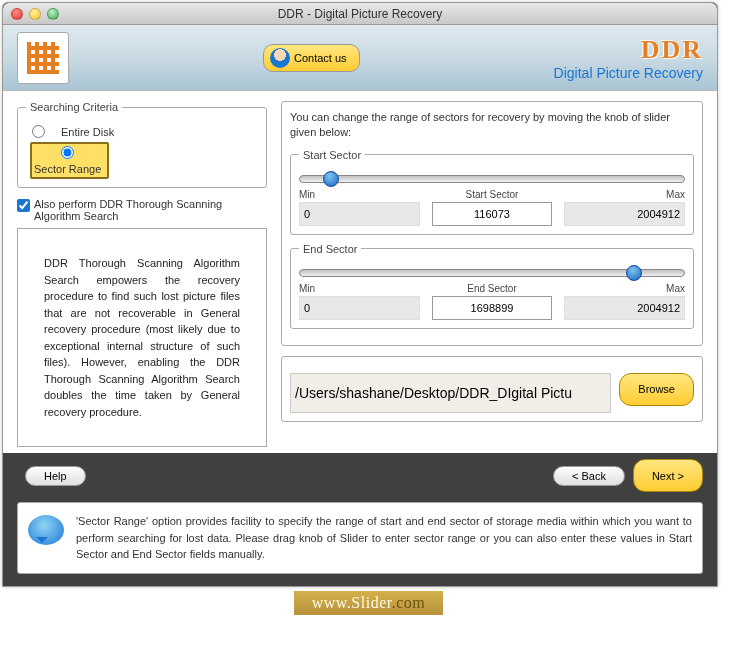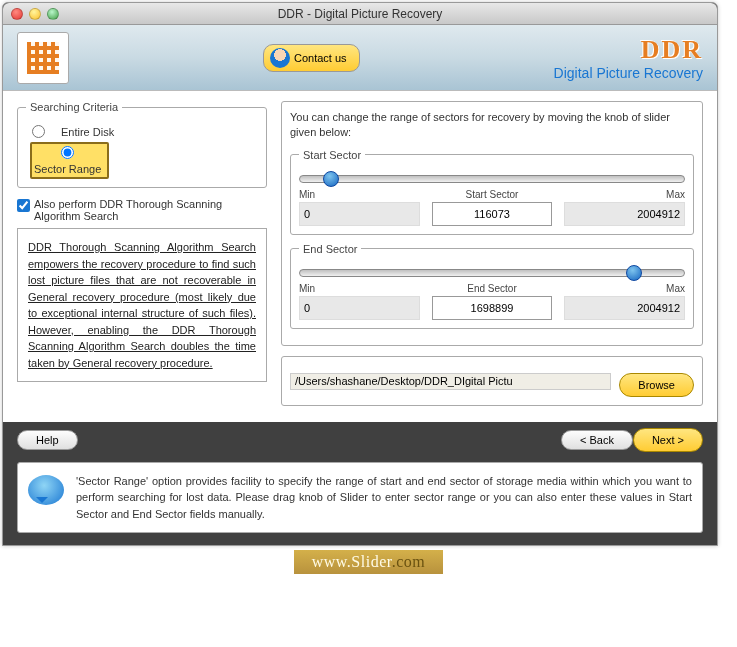--- a/index.html
+++ b/index.html
@@ -35,45 +35,45 @@
     fieldset { border: 1px solid #aaa; border-radius: 3px; padding: 8px; margin-bottom: 10px; }
     legend { padding: 0 4px; font-size: 11px; color: #444; }
     
     .radio-row { display: flex; align-items: center; gap: 16px; margin: 4px 6px; }
     .radio-row input[type=radio] { width: 13px; height: 13px; }
     .radio-highlight { background: #ffe066; border: 2px solid #8a6d1b; border-radius: 2px; padding: 2px 6px 2px 2px; display: inline-flex; align-items: center; gap: 4px; margin-left: 4px; flex-direction: column; }
     
     .check-row { display: flex; align-items: start; gap: 4px; margin: 6px 0; }
     .check-row input { margin-top: 1px; accent-color: #1976d2; }
     
-    .info-box { border: 1px solid #aaa; padding: 10px; font-size: 11px; text-align: justify; line-height: 1.5; color: #222; text-decoration: underline; }
+    .info-box { border: 1px solid #aaa; padding: 26px; font-size: 11px; text-align: justify; line-height: 1.5; color: #222; }
     
     .sector-desc { font-size: 11px; margin-bottom: 8px; line-height: 1.4; }
     
     .slider-group { margin-bottom: 8px; }
     .slider { width: 100%; height: 8px; background: linear-gradient(#c0c0c0, #f0f0f0); border: 1px solid #888; border-radius: 4px; position: relative; margin: 6px 0; }
     .slider-knob { position: absolute; top: -5px; width: 16px; height: 16px; background: radial-gradient(circle at 40% 30%, #7ec4ee, #1565c0); border: 1px solid #0d47a1; border-radius: 50%; }
     .sector-fields { display: flex; gap: 12px; }
     .sf-col { flex: 1; display: flex; flex-direction: column; gap: 2px; }
     .sf-col label { font-size: 10px; color: #444; }
     .sf-col.left label { text-align: left; }
     .sf-col.center label { text-align: center; }
     .sf-col.right label { text-align: right; }
     .sf-col input { padding: 4px; font-size: 11px; border: 1px solid #ddd; background: #e8e8e8; height: 24px; width: 100%;}
     .sf-col.center input { background: #fff; border: 1px solid #999; text-align: center; }
     .sf-col.right input { text-align: right; }
     
     .browse-row { display: flex; gap: 8px; margin-top: 8px; }
-    .path-input { flex: 1; padding: 4px; font-size: 11px; border: 1px solid #ccc; background: #f0eee6; height: 17px; }
-    .yellow-btn { background: linear-gradient(#ffe680, #ffcc33); border: 1px solid #aa8800; border-radius: 12px; padding: 3px 18px; font-size: 11px; cursor: pointer; height: 24px; }
+    .path-input { flex: 1; padding: 4px; font-size: 14px; border: 1px solid #ccc; background: #f0eee6; height: 40px; }
+    .yellow-btn { background: linear-gradient(#ffe680, #ffcc33); border: 1px solid #aa8800; border-radius: 12px; padding: 3px 18px; font-size: 11px; cursor: pointer; height: 33px; }
     
     .nav-row { display: flex; align-items: center; padding: 6px 14px 10px; }
     .pill-btn { background: linear-gradient(#fdfdfd, #e0e0e0); border: 1px solid #999; border-radius: 12px; padding: 3px 18px; font-size: 11px; cursor: pointer; }
     .nav-spacer { flex: 1; }
-    .nav-row .yellow-btn, .nav-row .pill-btn { margin-left: 0; }
+    .nav-row .yellow-btn, .nav-row .pill-btn { margin-left: 8px; }
     
     .hint-box { margin: 0 14px 12px; border: 1px solid #aaa; border-radius: 3px; padding: 10px; display: flex; gap: 12px; background: #fff; }
     .bubble-icon { width: 36px; height: 30px; border-radius: 50%; background: radial-gradient(circle at 45% 35%, #8fd5f5, #1976d2); position: relative; flex-shrink: 0; margin-top: 2px;}
     .bubble-icon::after { content:""; position: absolute; bottom: -4px; left: 8px; border: 6px solid transparent; border-top-color: #1976d2; }
     .hint-text { font-size: 11px; text-align: justify; line-height: 1.5; color: #333; }
     
     .watermark { text-align: center; margin-top: 4px; }
     .watermark-bar { display: inline-block; padding: 3px 18px; background: linear-gradient(#d4b04a, #b8923d); color: #fffbe6; font-size: 16px; font-family: Georgia, serif; letter-spacing: 0.5px; }
     .watermark-bar .com { color: #6a5210; }
   </style>

